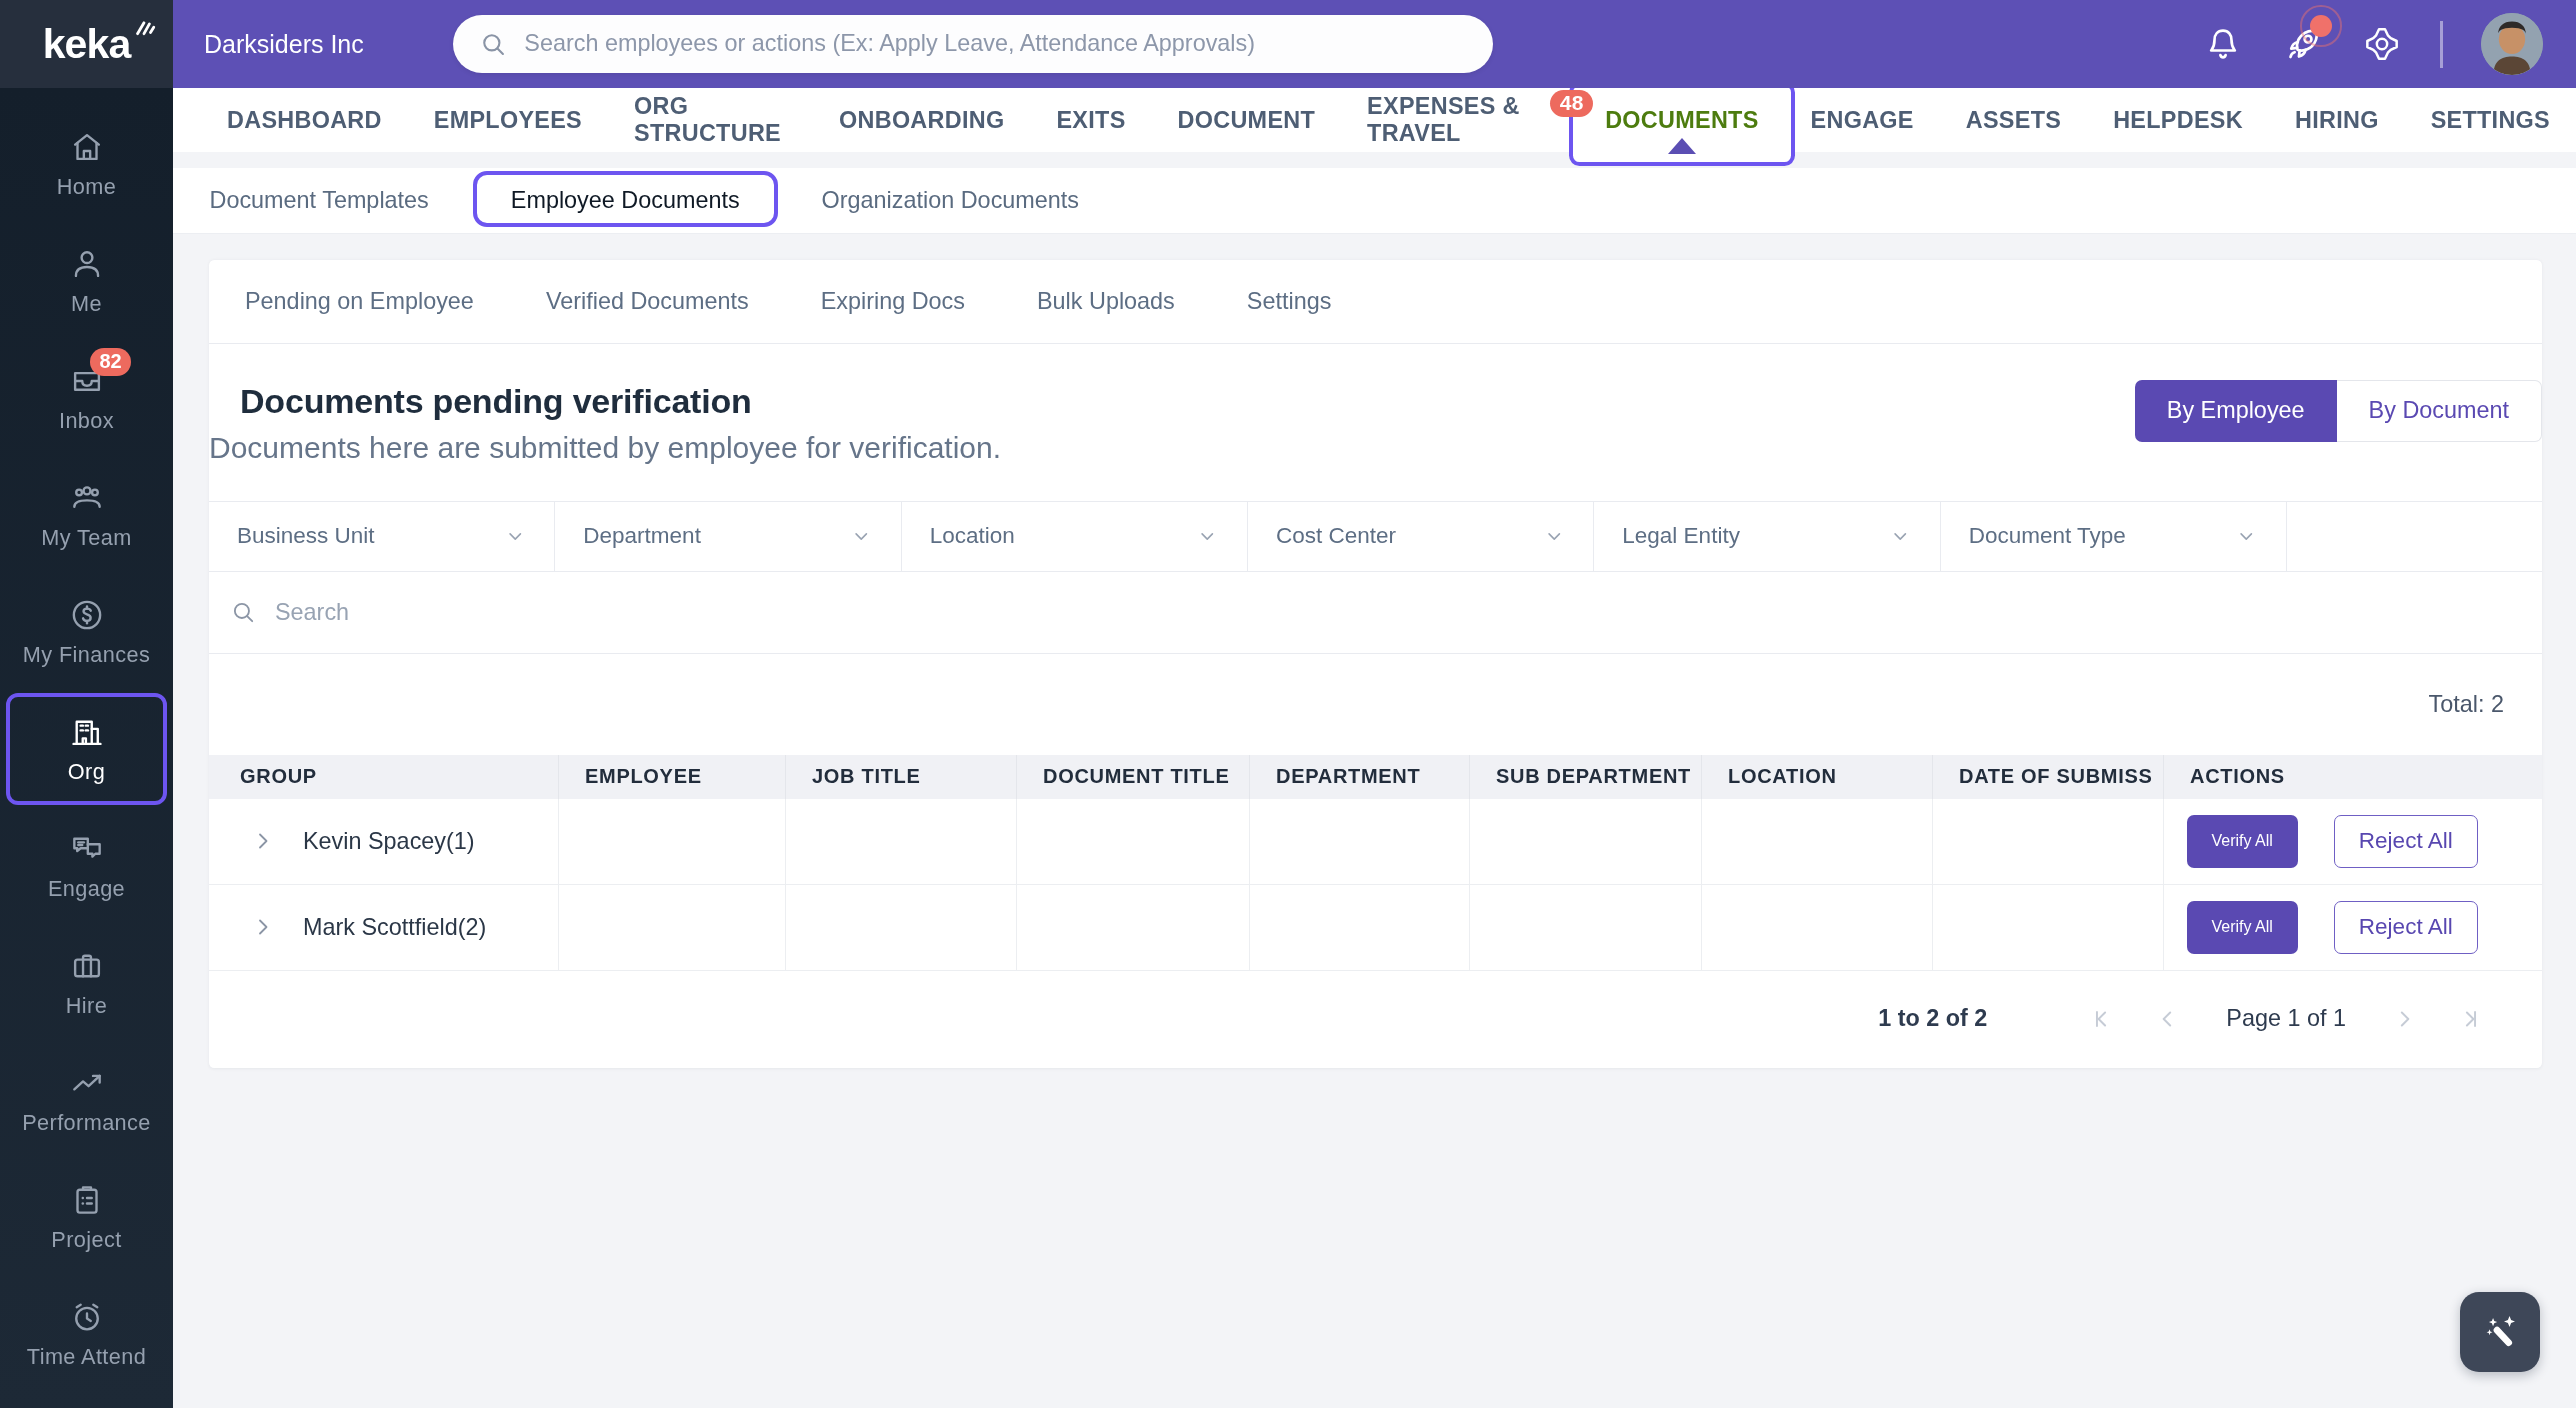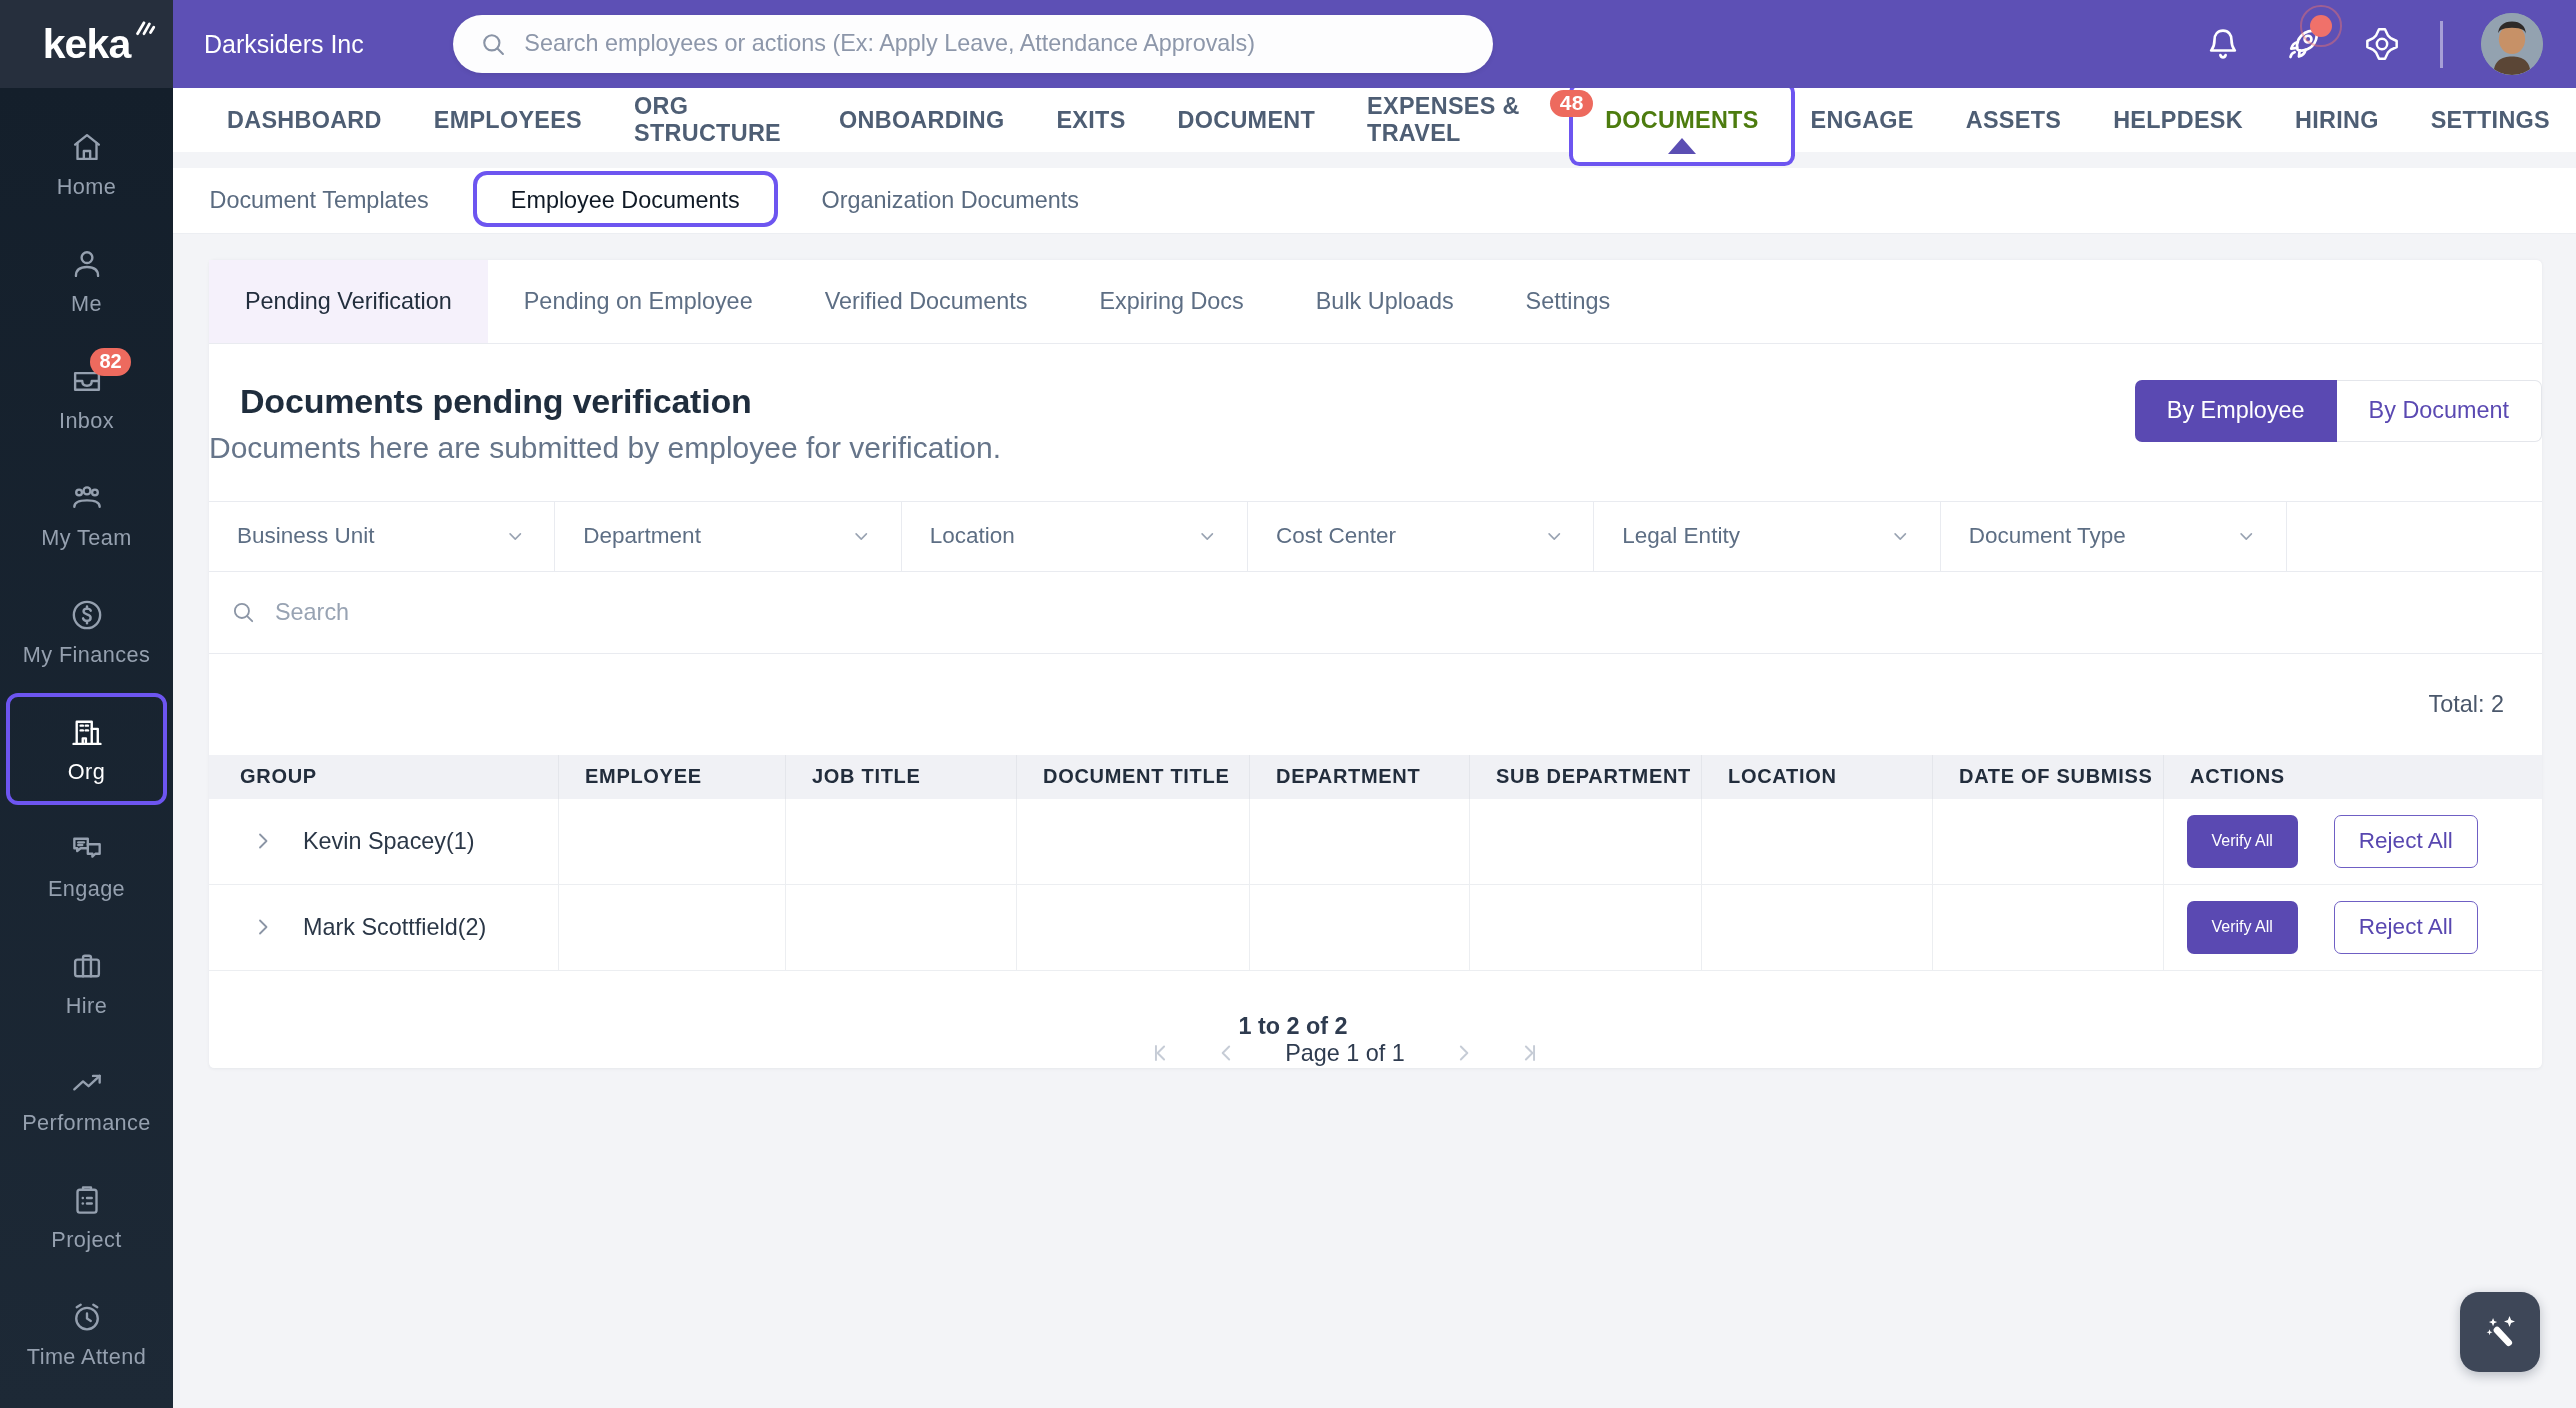--- a/index.html
+++ b/index.html
@@ -108,21 +108,21 @@
   .trow { height:86px; display:flex; border-bottom:1.7px solid #ECEEF1; }
   .td { border-right:1.7px solid #ECEEF1; height:100%; }
   .td:last-child { border-right:none; }
   .td.group-cell { display:flex; align-items:center; padding-left:42px; }
   .row-chevron { color:#8B95A5; cursor:pointer; }
   .group-name { margin-left:28px; font-size:23.4px; color:#2B3747; }
   .td.actions-cell { display:flex; align-items:center; padding-left:22.5px; }
   .btn-verify { height:53px; padding:0 25px; background:#5A49B2; color:#fff; border:none; border-radius:7px; font-family:inherit; font-size:16px; cursor:pointer; }
   .btn-reject { height:53px; padding:0 24px; margin-left:36px; background:#fff; color:#5847B0; border:1.7px solid #6F5FC4; border-radius:7px; font-family:inherit; font-size:22.5px; cursor:pointer; }
 
-  .pagination-row { height:96px; display:flex; align-items:center; justify-content:flex-end; padding-right:61px;flex-direction:column; }
+  .pagination-row { height:96px; display:flex; align-items:center; justify-content:flex-end; padding-right:61px; }
   .pg-range { font-size:23.4px; font-weight:600; color:#2E3B4F; margin-right:104px; }
   .pg-nav { display:flex; align-items:center; gap:38px; }
   .pg-icon { color:#C6CCD6; cursor:pointer; }
   .pg-label { font-size:23.4px; color:#2E3B4F; margin:0 7px; }
 
   .fab { position:absolute; right:36px; bottom:36px; width:80px; height:80px; background:#3E4758; border-radius:19px; display:flex; align-items:center; justify-content:center; cursor:pointer; box-shadow:0 3.5px 10.4px rgba(20,30,50,0.25); z-index:30; }
 </style>
 </head>
 <body>
 
@@ -371,21 +371,20 @@
     </div>
     <div class="subnav-item">
         <span class="sn-label">Organization Documents</span>
       </div>
   </div>
 
   <div class="page-body">
     <div class="card">
 
       <div class="card-tabs">
-        <div class="card-tab active">Pending Verification</div>
         <div class="card-tab">Pending on Employee</div>
         <div class="card-tab">Verified Documents</div>
         <div class="card-tab">Expiring Docs</div>
         <div class="card-tab">Bulk Uploads</div>
         <div class="card-tab">Settings</div>
       </div>
 
       <div class="title-row">
         <div class="page-title">Documents pending verification</div>
         <div class="page-subtitle">Documents here are submitted by employee for verification.</div>

